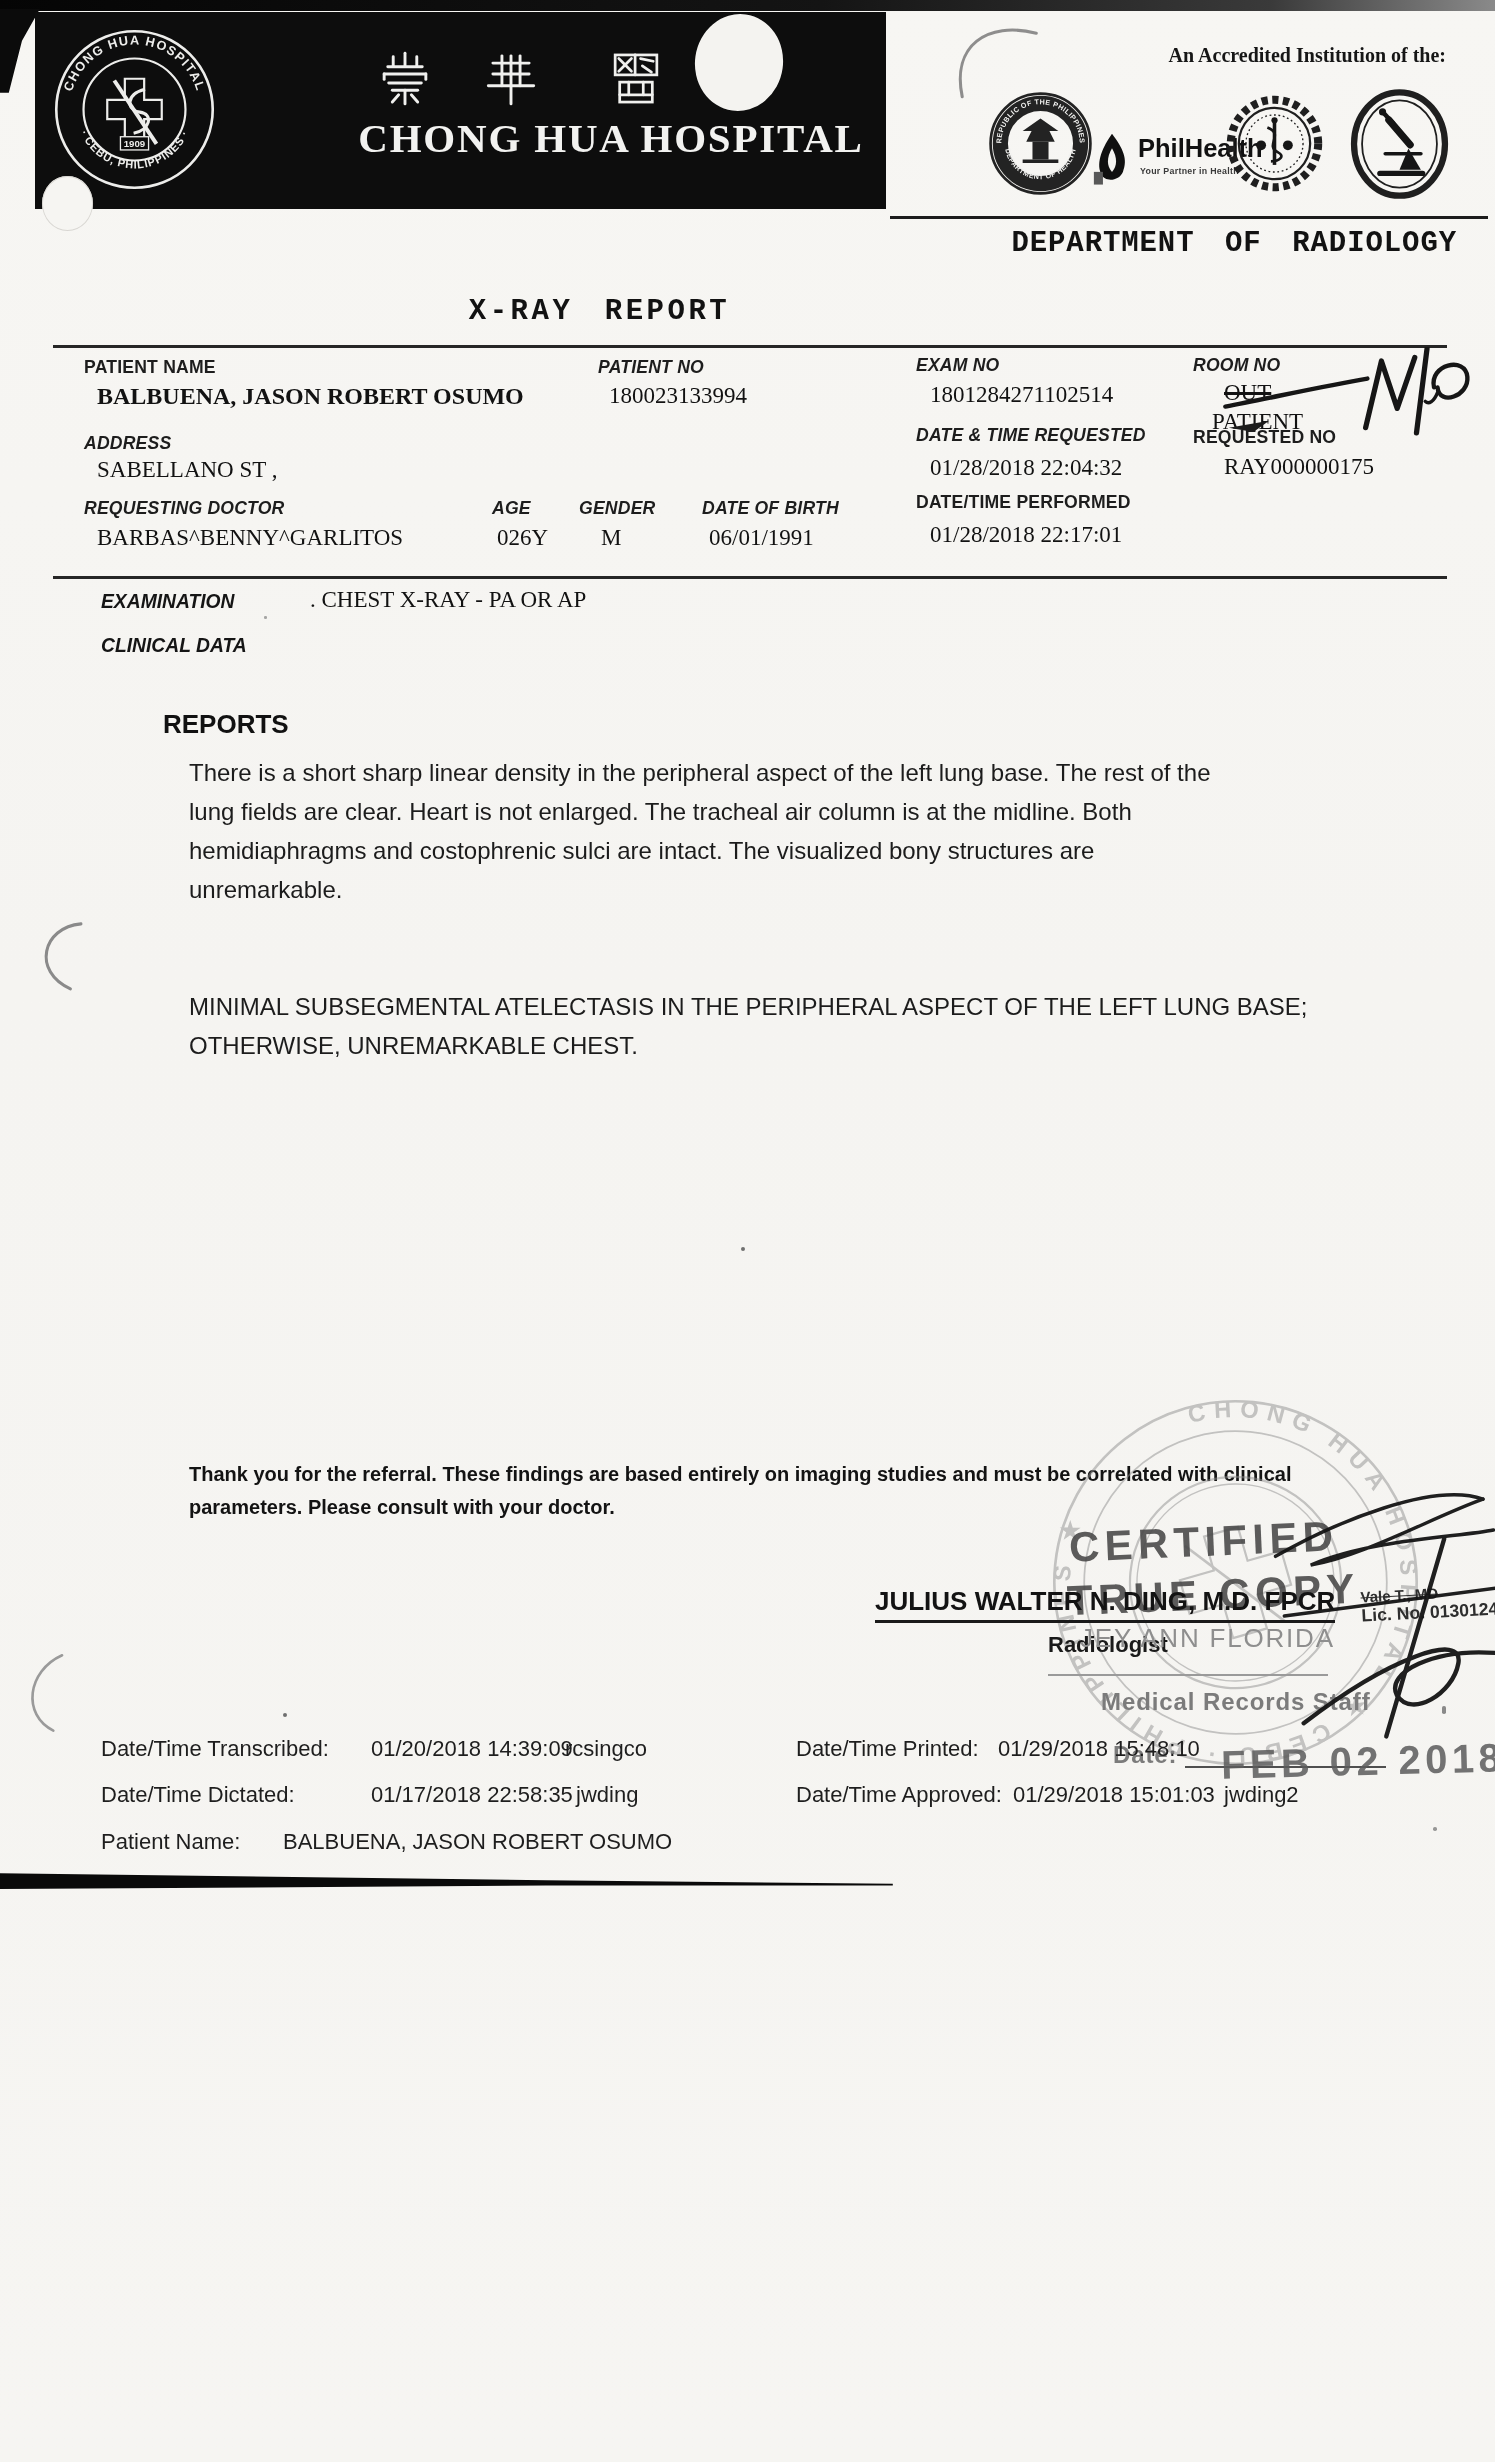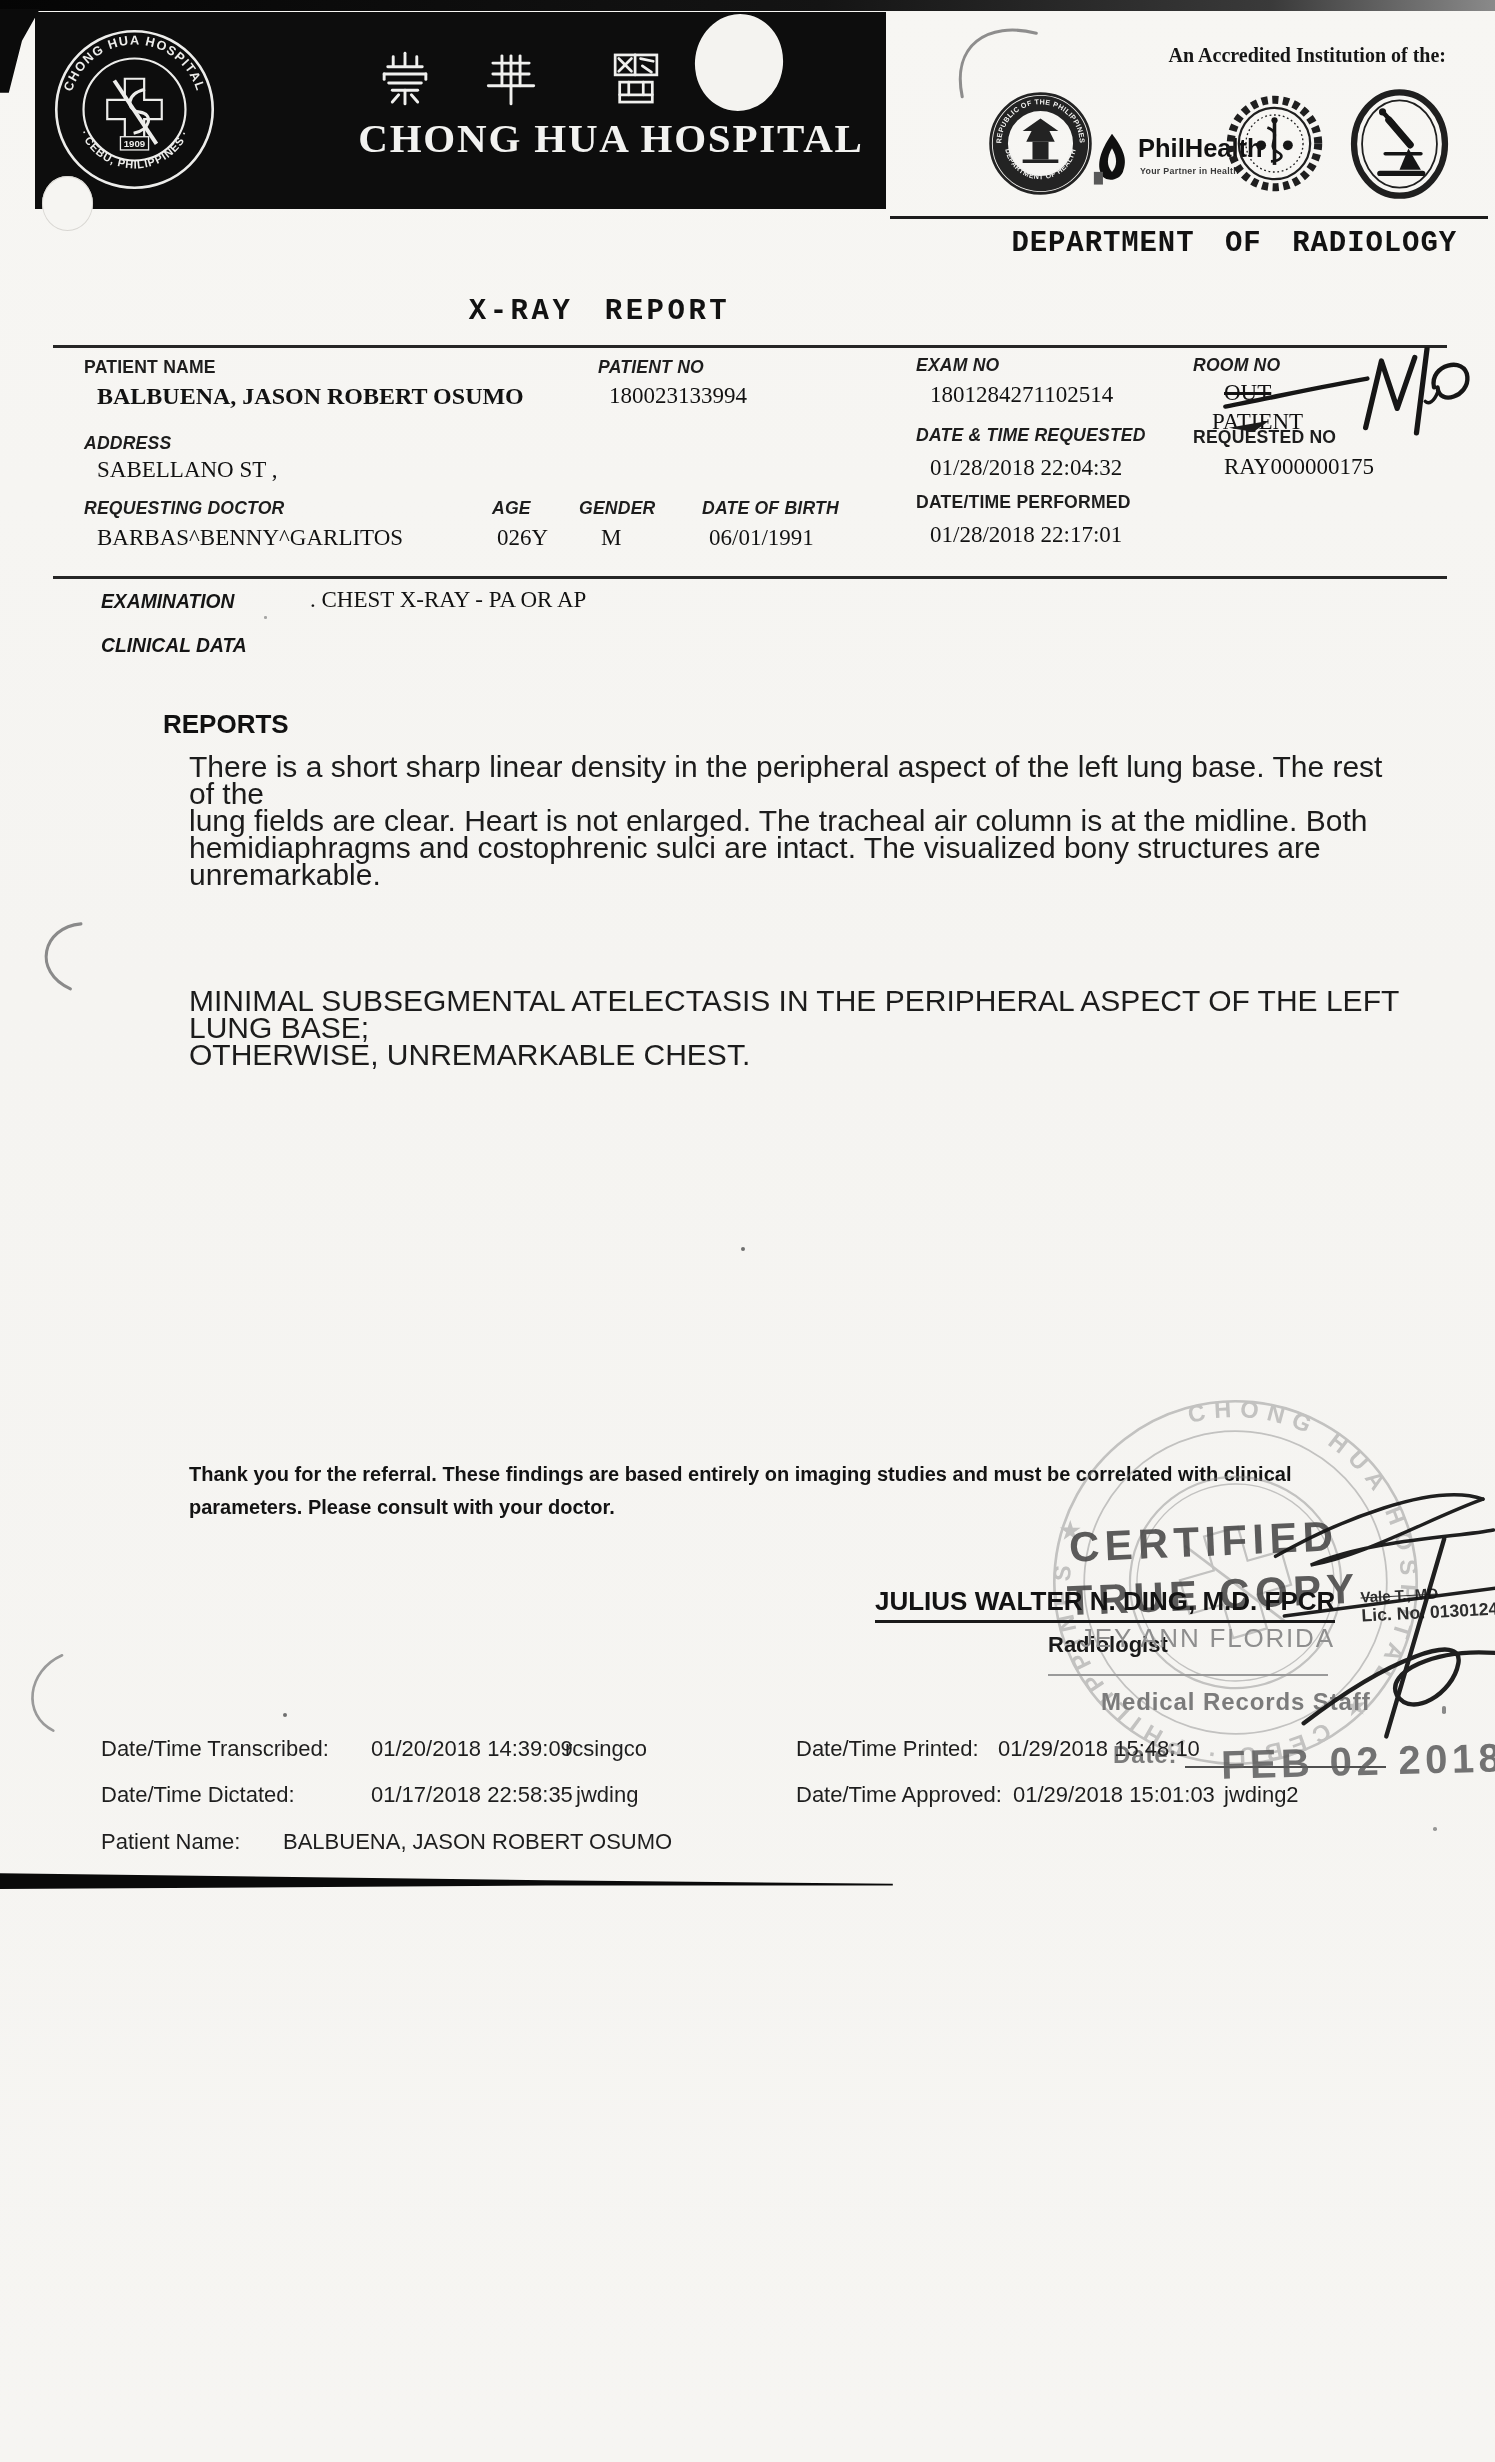--- a/index.html
+++ b/index.html
@@ -33,21 +33,21 @@
     font-family:"Liberation Mono",monospace;font-weight:700;font-size:29px;letter-spacing:3.5px;word-spacing:10.6px;color:#121212;}
   .hr{height:2.6px;background:#262626;}
   
   .lbl{font-weight:700;font-size:17.6px;color:#1d1d1d;letter-spacing:0.2px;white-space:nowrap;}
   .lbl.it{font-style:italic;}
   .val{font-family:"Liberation Serif",serif;font-size:23px;color:#121212;white-space:nowrap;}
   .val.b{font-weight:700;font-size:24px;}
   .strike{text-decoration:line-through;text-decoration-thickness:2.6px;}
   .sec-lbl{font-weight:700;font-size:19.3px;color:#151515;font-style:italic;}
   .reports-h{font-weight:700;font-size:26px;color:#111;}
-  .body-text{font-size:30px;line-height:27px;color:#1c1c1c;white-space:pre-line;width:1214px;}
+  .body-text{font-size:24px;line-height:39px;color:#1c1c1c;white-space:pre-line;width:1214px;}
   .disclaimer{font-weight:700;font-size:20px;line-height:33px;color:#131313;white-space:pre-line;width:1205px;}
   
   .cert{font-weight:900;font-size:42px;letter-spacing:5.3px;color:#474747;opacity:.88;transform:rotate(-2.5deg);white-space:nowrap;}
   .doc-name{font-weight:700;font-size:26px;color:#131313;border-bottom:3.5px solid #1a1a1a;padding-bottom:2.6px;white-space:nowrap;text-align:right;}
   .doc-role{font-weight:700;font-size:22px;color:#1a1a1a;}
   .stamp-gray{color:#8e8e8e;font-size:26px;letter-spacing:1.8px;white-space:nowrap;}
   .stamp-gray2{color:#7b7b7b;font-weight:700;font-size:24px;letter-spacing:0.9px;white-space:nowrap;}
   .stamp-date{font-weight:700;font-size:40px;letter-spacing:4.4px;color:#5c5c5c;opacity:.85;transform:rotate(-1.5deg);white-space:nowrap;}
   .lic{transform:rotate(-3deg);color:#2e2e2e;white-space:nowrap;}
   .lic .l1{font-weight:700;font-size:15px;text-decoration:line-through;}

